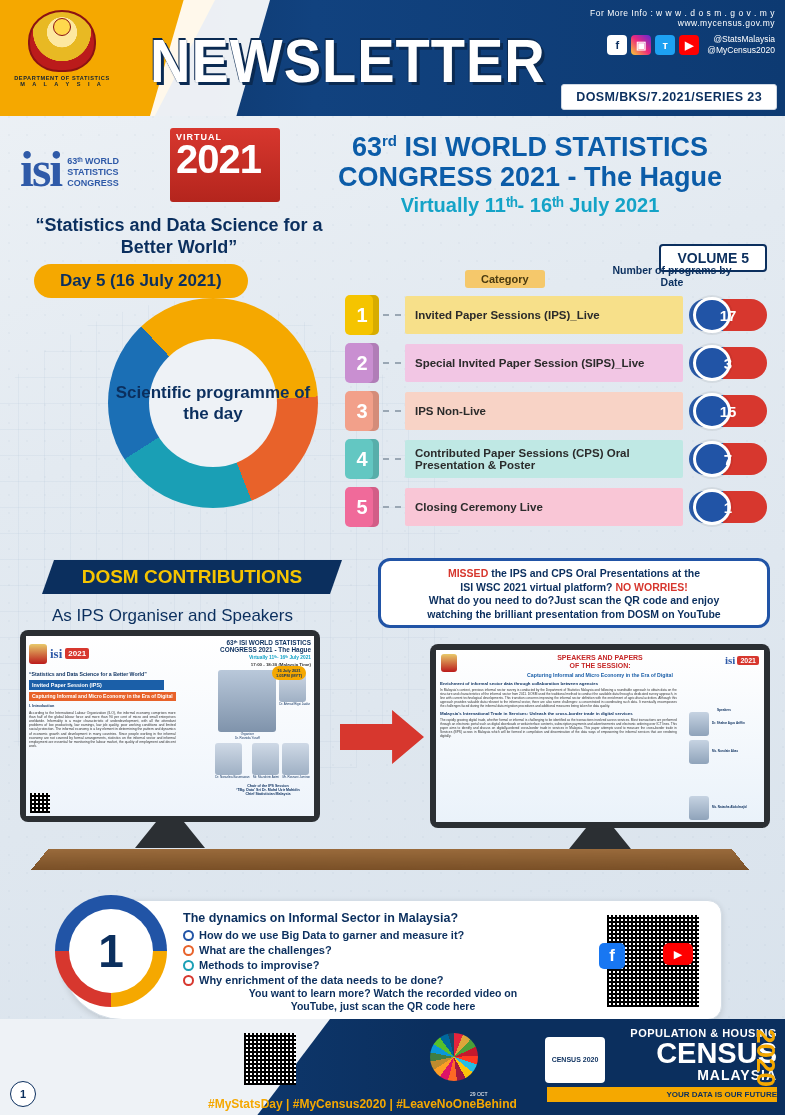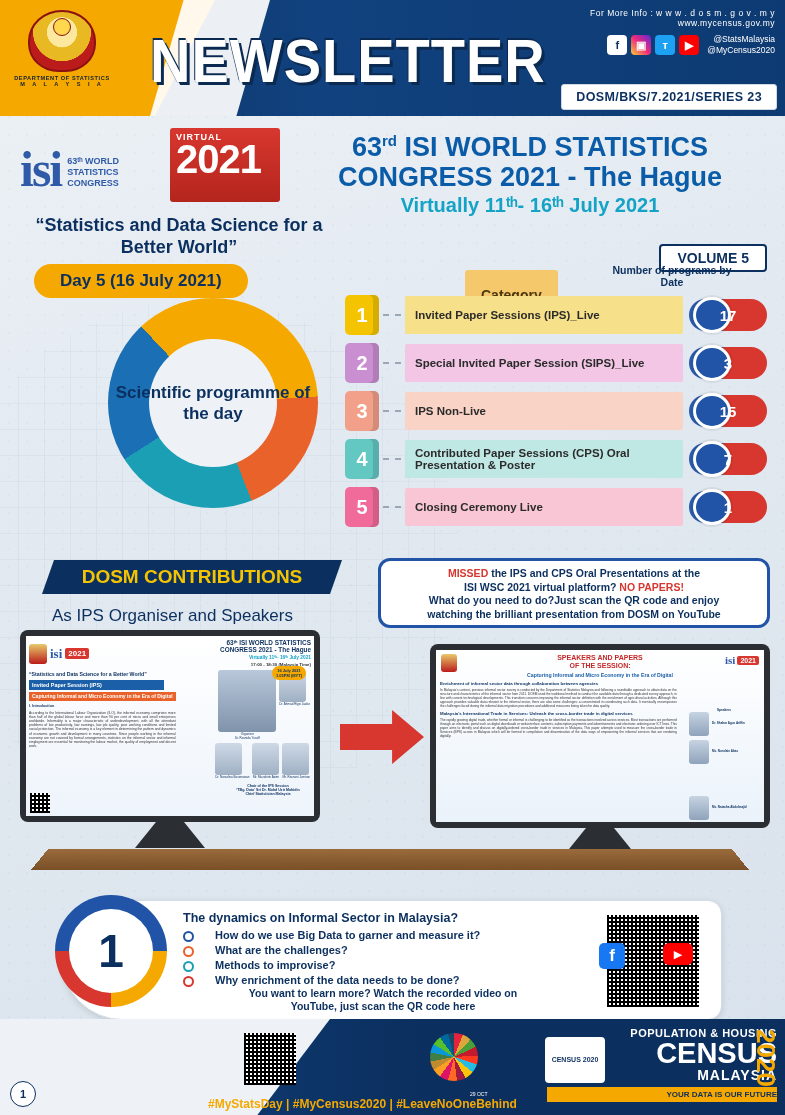--- a/index.html
+++ b/index.html
@@ -136,21 +136,21 @@
   }
   .donut:after{
     content:""; position:absolute; width:128px; height:128px; border-radius:50%;
     background:#eef2f6;
   }
   .donut .dtxt{
     position:relative; z-index:3; text-align:center; font-size:17px; font-weight:bold; color:#0b2f5e; line-height:21px;
   }
   .cat-hdr{
     position:absolute; left:465px; top:4px; background:#f5c86b; color:#4a3a10;
-    font-size:14px; font-weight:bold; padding:17px 16px; border-radius:3px;
+    font-size:11px; font-weight:bold; padding:3px 16px; border-radius:3px;
   }
   .num-hdr{
     position:absolute; left:607px; top:-2px; width:130px; text-align:center;
     font-size:10.5px; font-weight:bold; color:#0b2f5e; line-height:12px;
   }
   .prog-list{ position:absolute; left:345px; top:26px; width:430px; }
   .prog-row{ display:flex; align-items:center; height:46px; margin-bottom:2px; position:relative;}
   .cyl{
     width:34px; height:40px; border-radius:5px; color:#fff; font-size:20px; font-weight:bold;
     display:flex; align-items:center; justify-content:center; flex:0 0 34px;
@@ -251,21 +251,21 @@
   }
   .one-circle{
     position:absolute; left:-8px; top:-6px; width:112px; height:112px; border-radius:50%;
     background: conic-gradient(#2154a6 0 25%, #f5a800 25% 50%, #d7372e 50% 75%, #2154a6 75% 100%);
     display:flex; align-items:center; justify-content:center;
   }
   .one-circle:after{ content:""; position:absolute; width:84px;height:84px;border-radius:50%; background:#fff;}
   .one-circle span{ position:relative; z-index:3; font-size:46px; font-weight:bold; color:#0b2f5e;}
   .insight-list{ position:absolute; left:120px; top:10px; width:390px;}
   .insight-list .il-top{ font-size:12.5px; font-weight:bold; color:#0b2f5e; margin-bottom:3px;}
-  .il{ display:flex; align-items:center; gap:21px; font-size:11px; color:#0b2f5e; font-weight:bold; line-height:15px;}
+  .il{ display:flex; align-items:flex-start; gap:5px; font-size:11px; color:#0b2f5e; font-weight:bold; line-height:15px;}
   .il .bul{ width:11px;height:11px;border-radius:50%; border:2.5px solid #2154a6; margin-top:2px; flex:0 0 11px;}
   .il.o .bul{ border-color:#e8622a;}
   .il.g .bul{ border-color:#1a9fb5;}
   .il.r .bul{ border-color:#d7372e;}
   .insight-foot{ position:absolute; left:150px; bottom:6px; width:340px; text-align:center;
                  font-size:10.5px; font-weight:bold; color:#0b2f5e; line-height:13px;}
   .qr-big{ position:absolute; right:22px; top:14px; width:92px; height:92px; }
   .qr-fb{ position:absolute; right:96px; top:42px; width:26px;height:26px;border-radius:5px;background:#1877f2;
           color:#fff; font-weight:bold; font-size:17px; display:flex;align-items:center;justify-content:center;}
   .qr-yt{ position:absolute; right:28px; top:42px; width:30px;height:22px;border-radius:6px;background:#ff0000;
@@ -415,21 +415,21 @@
 
     </div>
   </div>
 
   <div class="contrib">
     <div class="contrib-banner">DOSM CONTRIBUTIONS</div>
     <div class="contrib-sub">As IPS Organiser and Speakers</div>
 
     <div class="missed-box">
       <p><span class="red">MISSED</span><span> the IPS and CPS Oral Presentations at the</span></p>
-      <p><span>ISI WSC 2021 virtual platform? </span><span class="red">NO PAPERS!</span></p>
+      <p><span>ISI WSC 2021 virtual platform? </span><span class="red">NO WORRIES!</span></p>
       <p>What do you need to do?Just scan the QR code and enjoy</p>
       <p>watching the brilliant presentation from DOSM on YouTube</p>
     </div>
 
     <div class="monitor mon-left">
       <div class="screen">
         <div class="slide1">
           <div class="s1-top">
             <div style="width:18px;height:20px;border-radius:3px;background:linear-gradient(180deg,#e8c96a,#bb1b1b)"></div>
             <div style="font-size:13px;font-weight:bold;color:#2f5aa8;font-family:'Liberation Serif',serif">isi</div>

